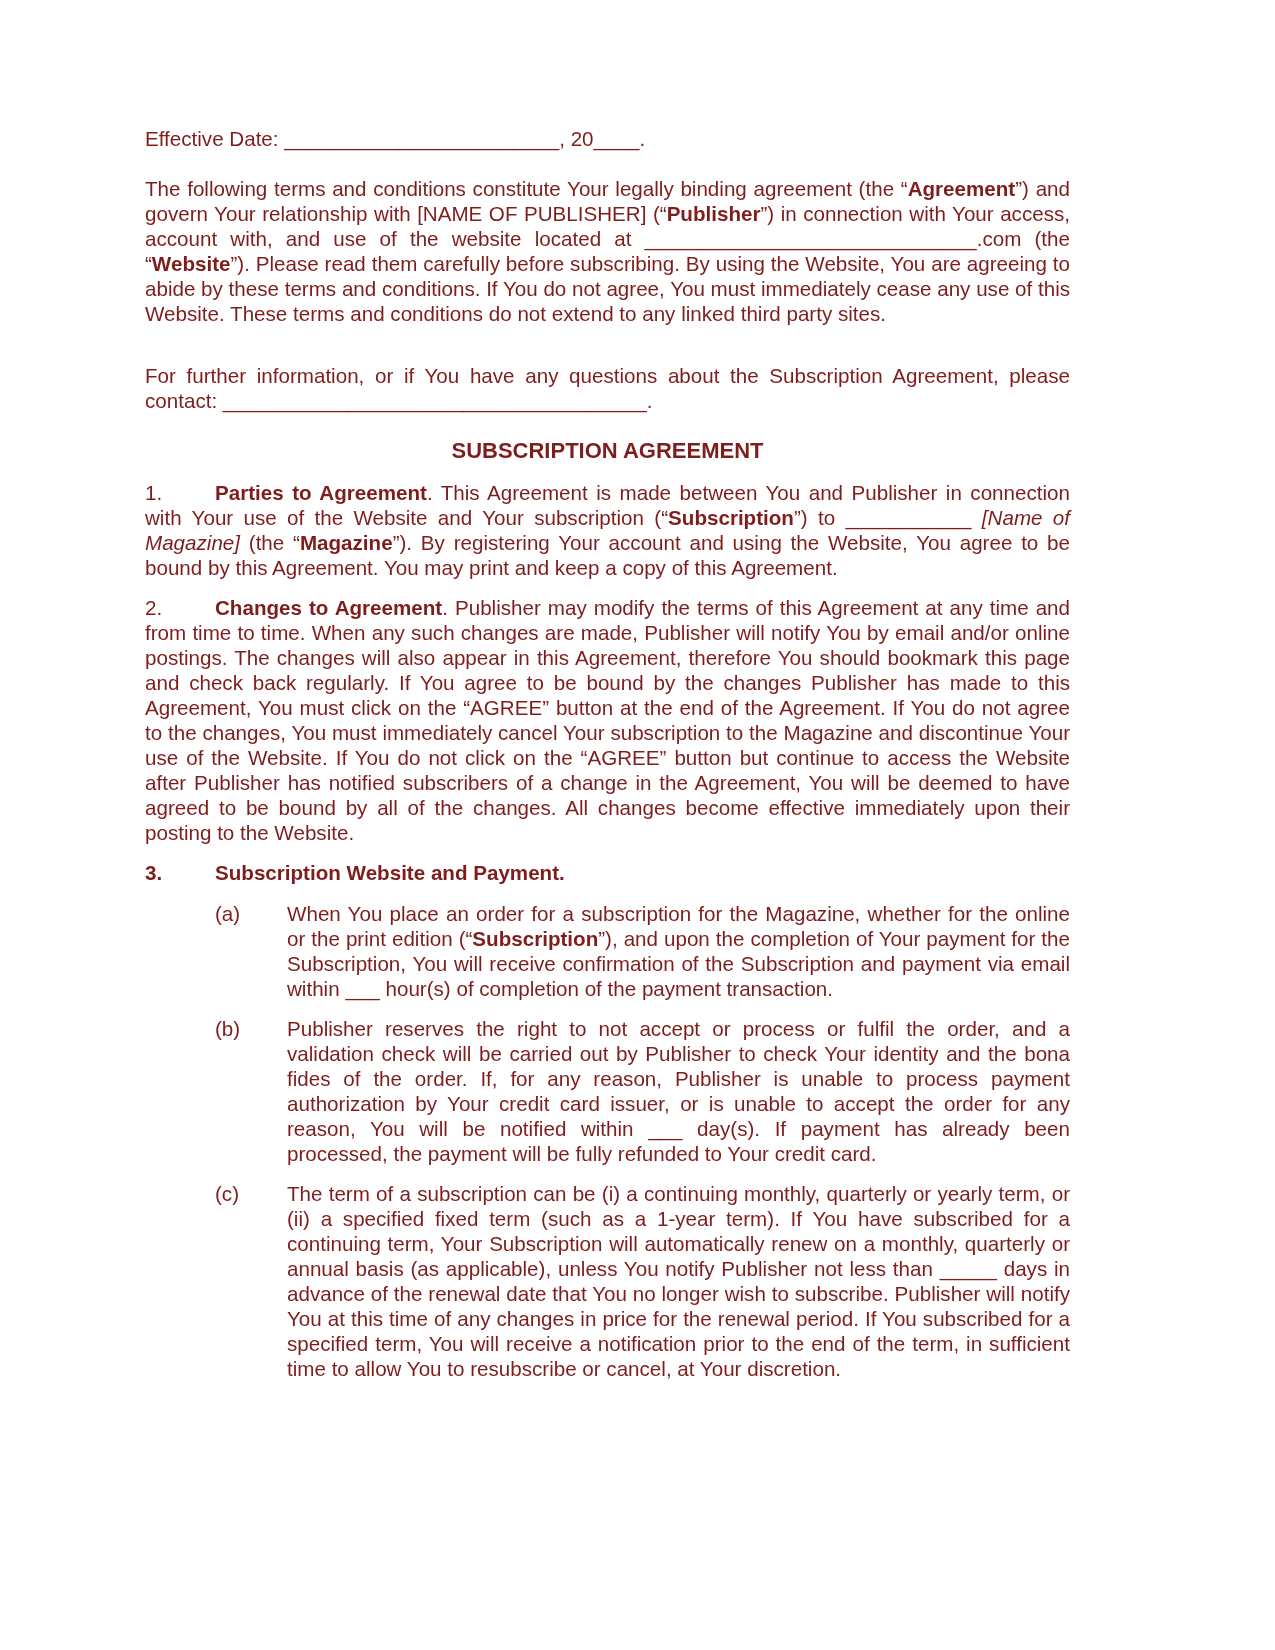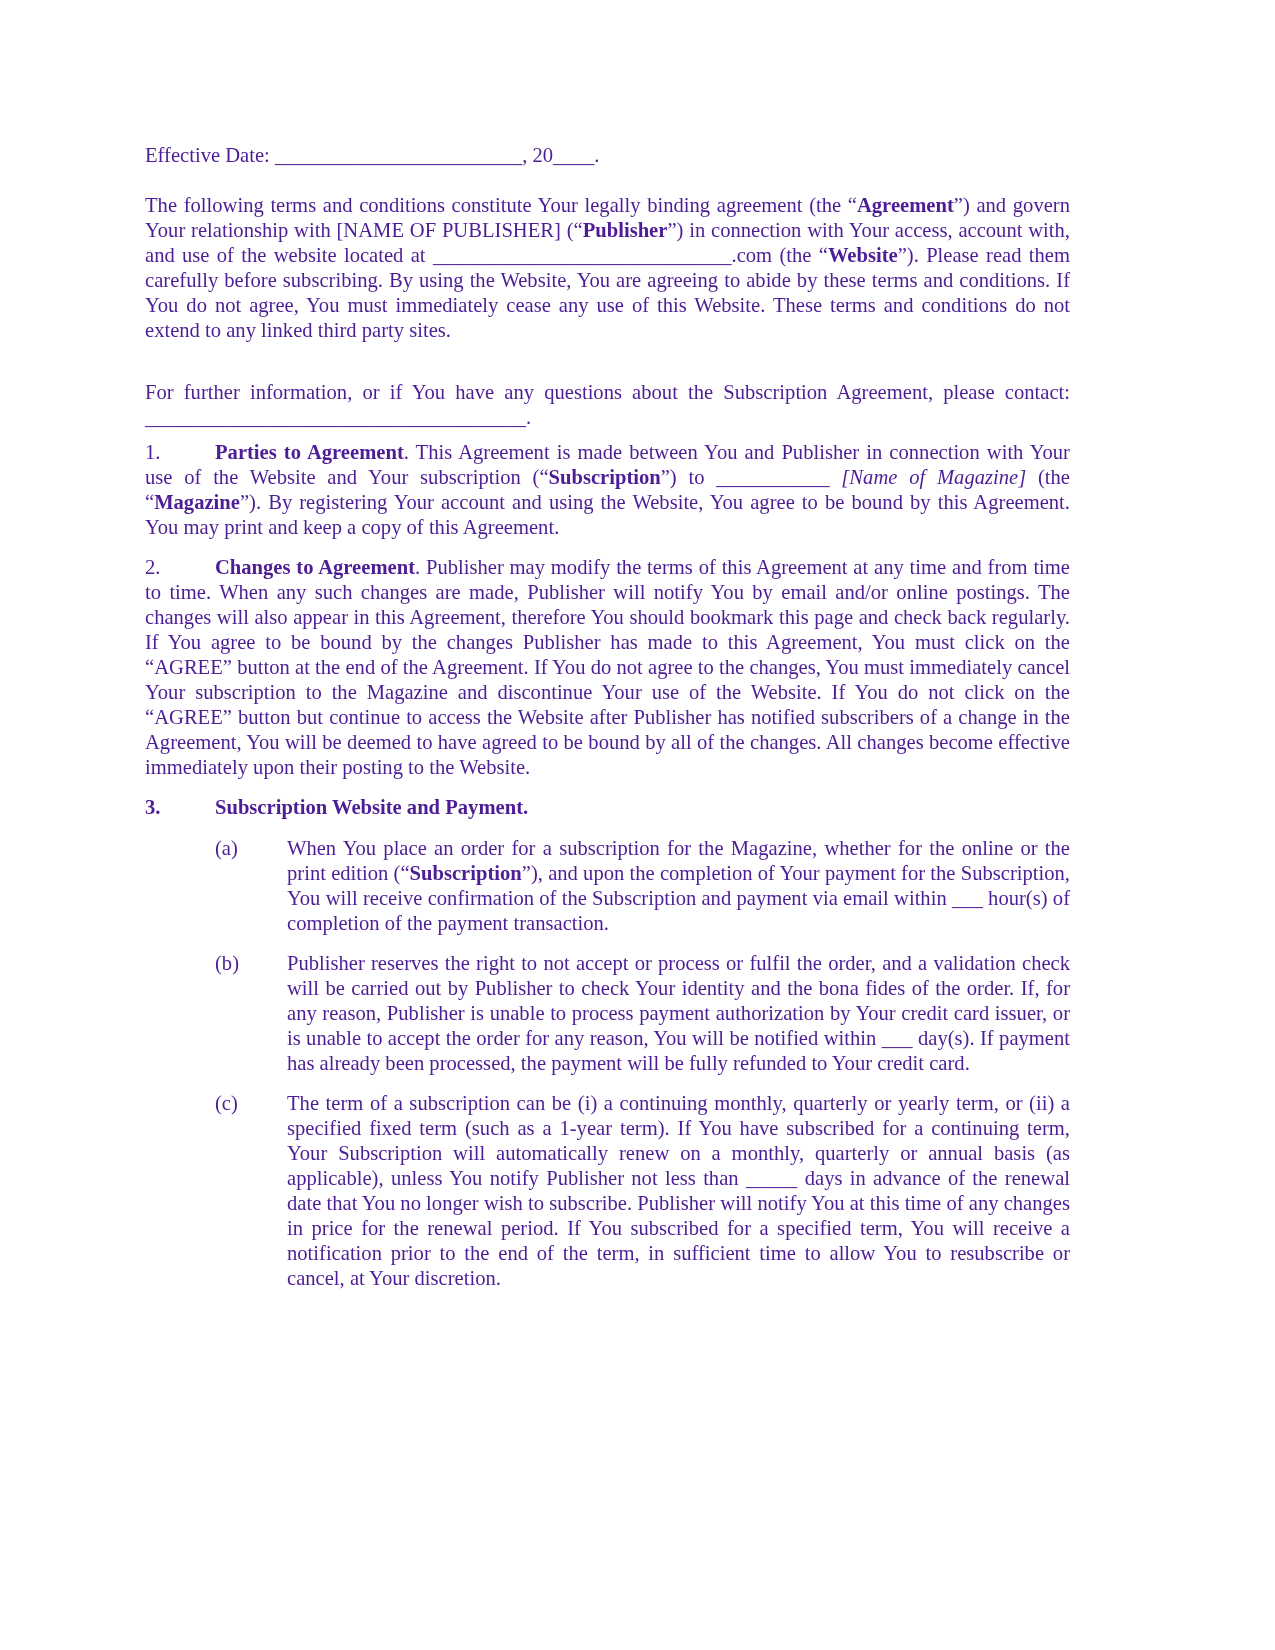--- a/index.html
+++ b/index.html
@@ -1,25 +1,25 @@
 <!DOCTYPE html>
 <html><head>
 <meta charset="utf-8">
 <style>
   html, body { margin: 0; padding: 0; background: #ffffff; }
   body { width: 1275px; height: 1650px; position: relative; overflow: hidden; }
   .page {
-    position: absolute; left: 145px; top: 143px; width: 925px;
-    font-family: Liberation Serif, serif; font-size: 20.6px; line-height: 25px;
-    color: #4c1d95;
+    position: absolute; left: 145px; top: 126px; width: 925px;
+    font-family: Liberation Sans, sans-serif; font-size: 20.6px; line-height: 25px;
+    color: #7f1d1d;
   }
   p { margin: 0; text-align: justify; }
   .eff { margin-bottom: 25px; text-align: left; }
   .intro { margin-bottom: 37px; }
-  .contact { margin-bottom: 10px; }
+  .contact { margin-bottom: 25px; }
   .title { text-align: center; font-weight: bold; font-size: 22px; margin: 0 0 17px 0; }
   .sec { margin-bottom: 15px; }
   .sec .num { display: inline-block; width: 70px; }
   .sec3 { font-weight: bold; margin-bottom: 16px; display: flex; }
   .sec3 .num { width: 70px; display: inline-block; }
   .sub { display: flex; margin-bottom: 15px; }
   .sub .lbl { width: 72px; flex: none; padding-left: 70px; }
   .sub .txt { flex: 1; text-align: justify; }
   b { font-weight: bold; }
   i { font-style: italic; }
@@ -32,20 +32,21 @@
 
   <p class="eff">
     <span>Effective Date:</span>
     <span class="blank">________________________</span><span>, 20</span><span class="blank">____</span><span>.</span>
   </p>
 
   <p class="intro"><span>The following terms and conditions constitute Your legally binding agreement (the “</span><b>Agreement</b><span>”) and govern Your relationship with [NAME OF PUBLISHER] (“</span><b>Publisher</b><span>”) in connection with Your access, account with, and use of the website located at </span><span class="blank">_____________________________</span><span>.com (the “</span><b>Website</b><span>”). Please read them carefully before subscribing. By using the Website, You are agreeing to abide by these terms and conditions. If You do not agree, You must immediately cease any use of this Website. These terms and conditions do not extend to any linked third party sites.</span></p>
 
   <p class="contact"><span>For further information, or if You have any questions about the Subscription Agreement, please contact: </span><span class="blank">_____________________________________</span><span>.</span></p>
 
+  <div class="title">SUBSCRIPTION AGREEMENT</div>
 
   <p class="sec"><span class="num">1.</span><b>Parties to Agreement</b><span>. This Agreement is made between You and Publisher in connection with Your use of the Website and Your subscription (“</span><b>Subscription</b><span>”) to </span><span class="blank">___________</span><i> [Name of Magazine]</i><span> (the “</span><b>Magazine</b><span>”). By registering Your account and using the Website, You agree to be bound by this Agreement. You may print and keep a copy of this Agreement.</span></p>
 
   <p class="sec"><span class="num">2.</span><b>Changes to Agreement</b><span>. Publisher may modify the terms of this Agreement at any time and from time to time. When any such changes are made, Publisher will notify You by email and/or online postings. The changes will also appear in this Agreement, therefore You should bookmark this page and check back regularly. If You agree to be bound by the changes Publisher has made to this Agreement, You must click on the “AGREE” button at the end of the Agreement. If You do not agree to the changes, You must immediately cancel Your subscription to the Magazine and discontinue Your use of the Website. If You do not click on the “AGREE” button but continue to access the Website after Publisher has notified subscribers of a change in the Agreement, You will be deemed to have agreed to be bound by all of the changes. All changes become effective immediately upon their posting to the Website.</span></p>
 
   <div class="sec3">
       <span class="num">3.</span>
       <span>Subscription Website and Payment.</span>
     </div>
 

